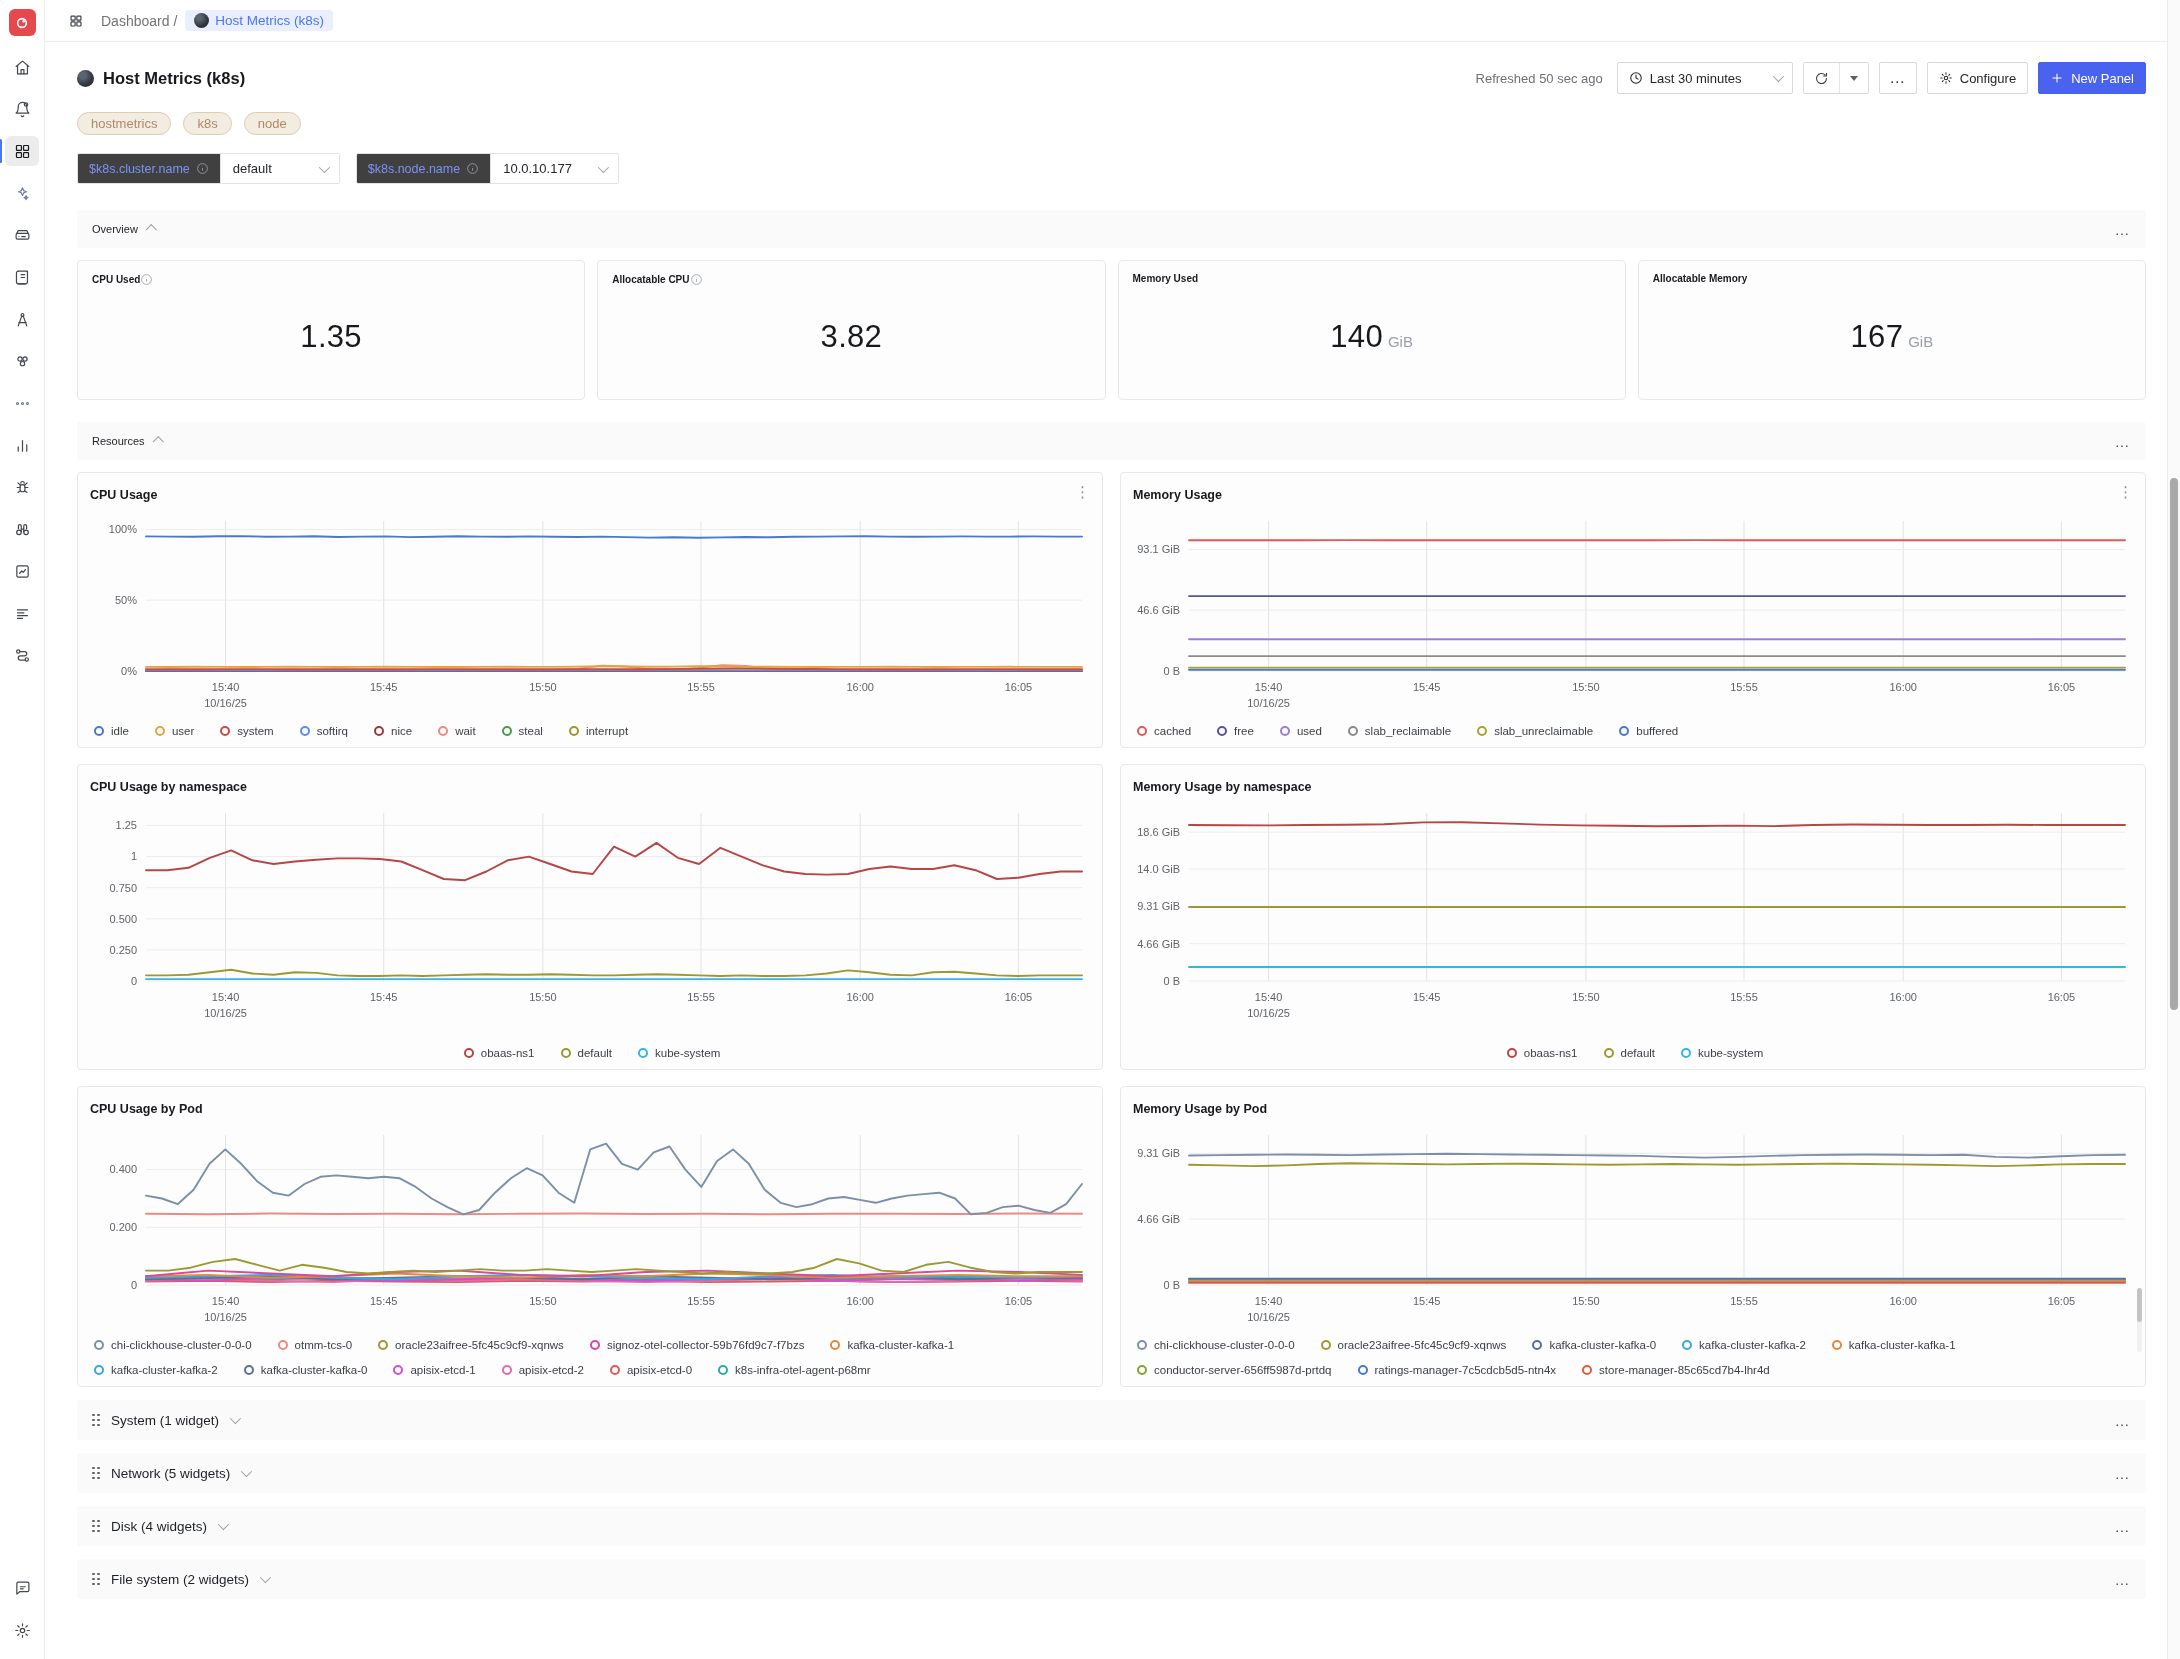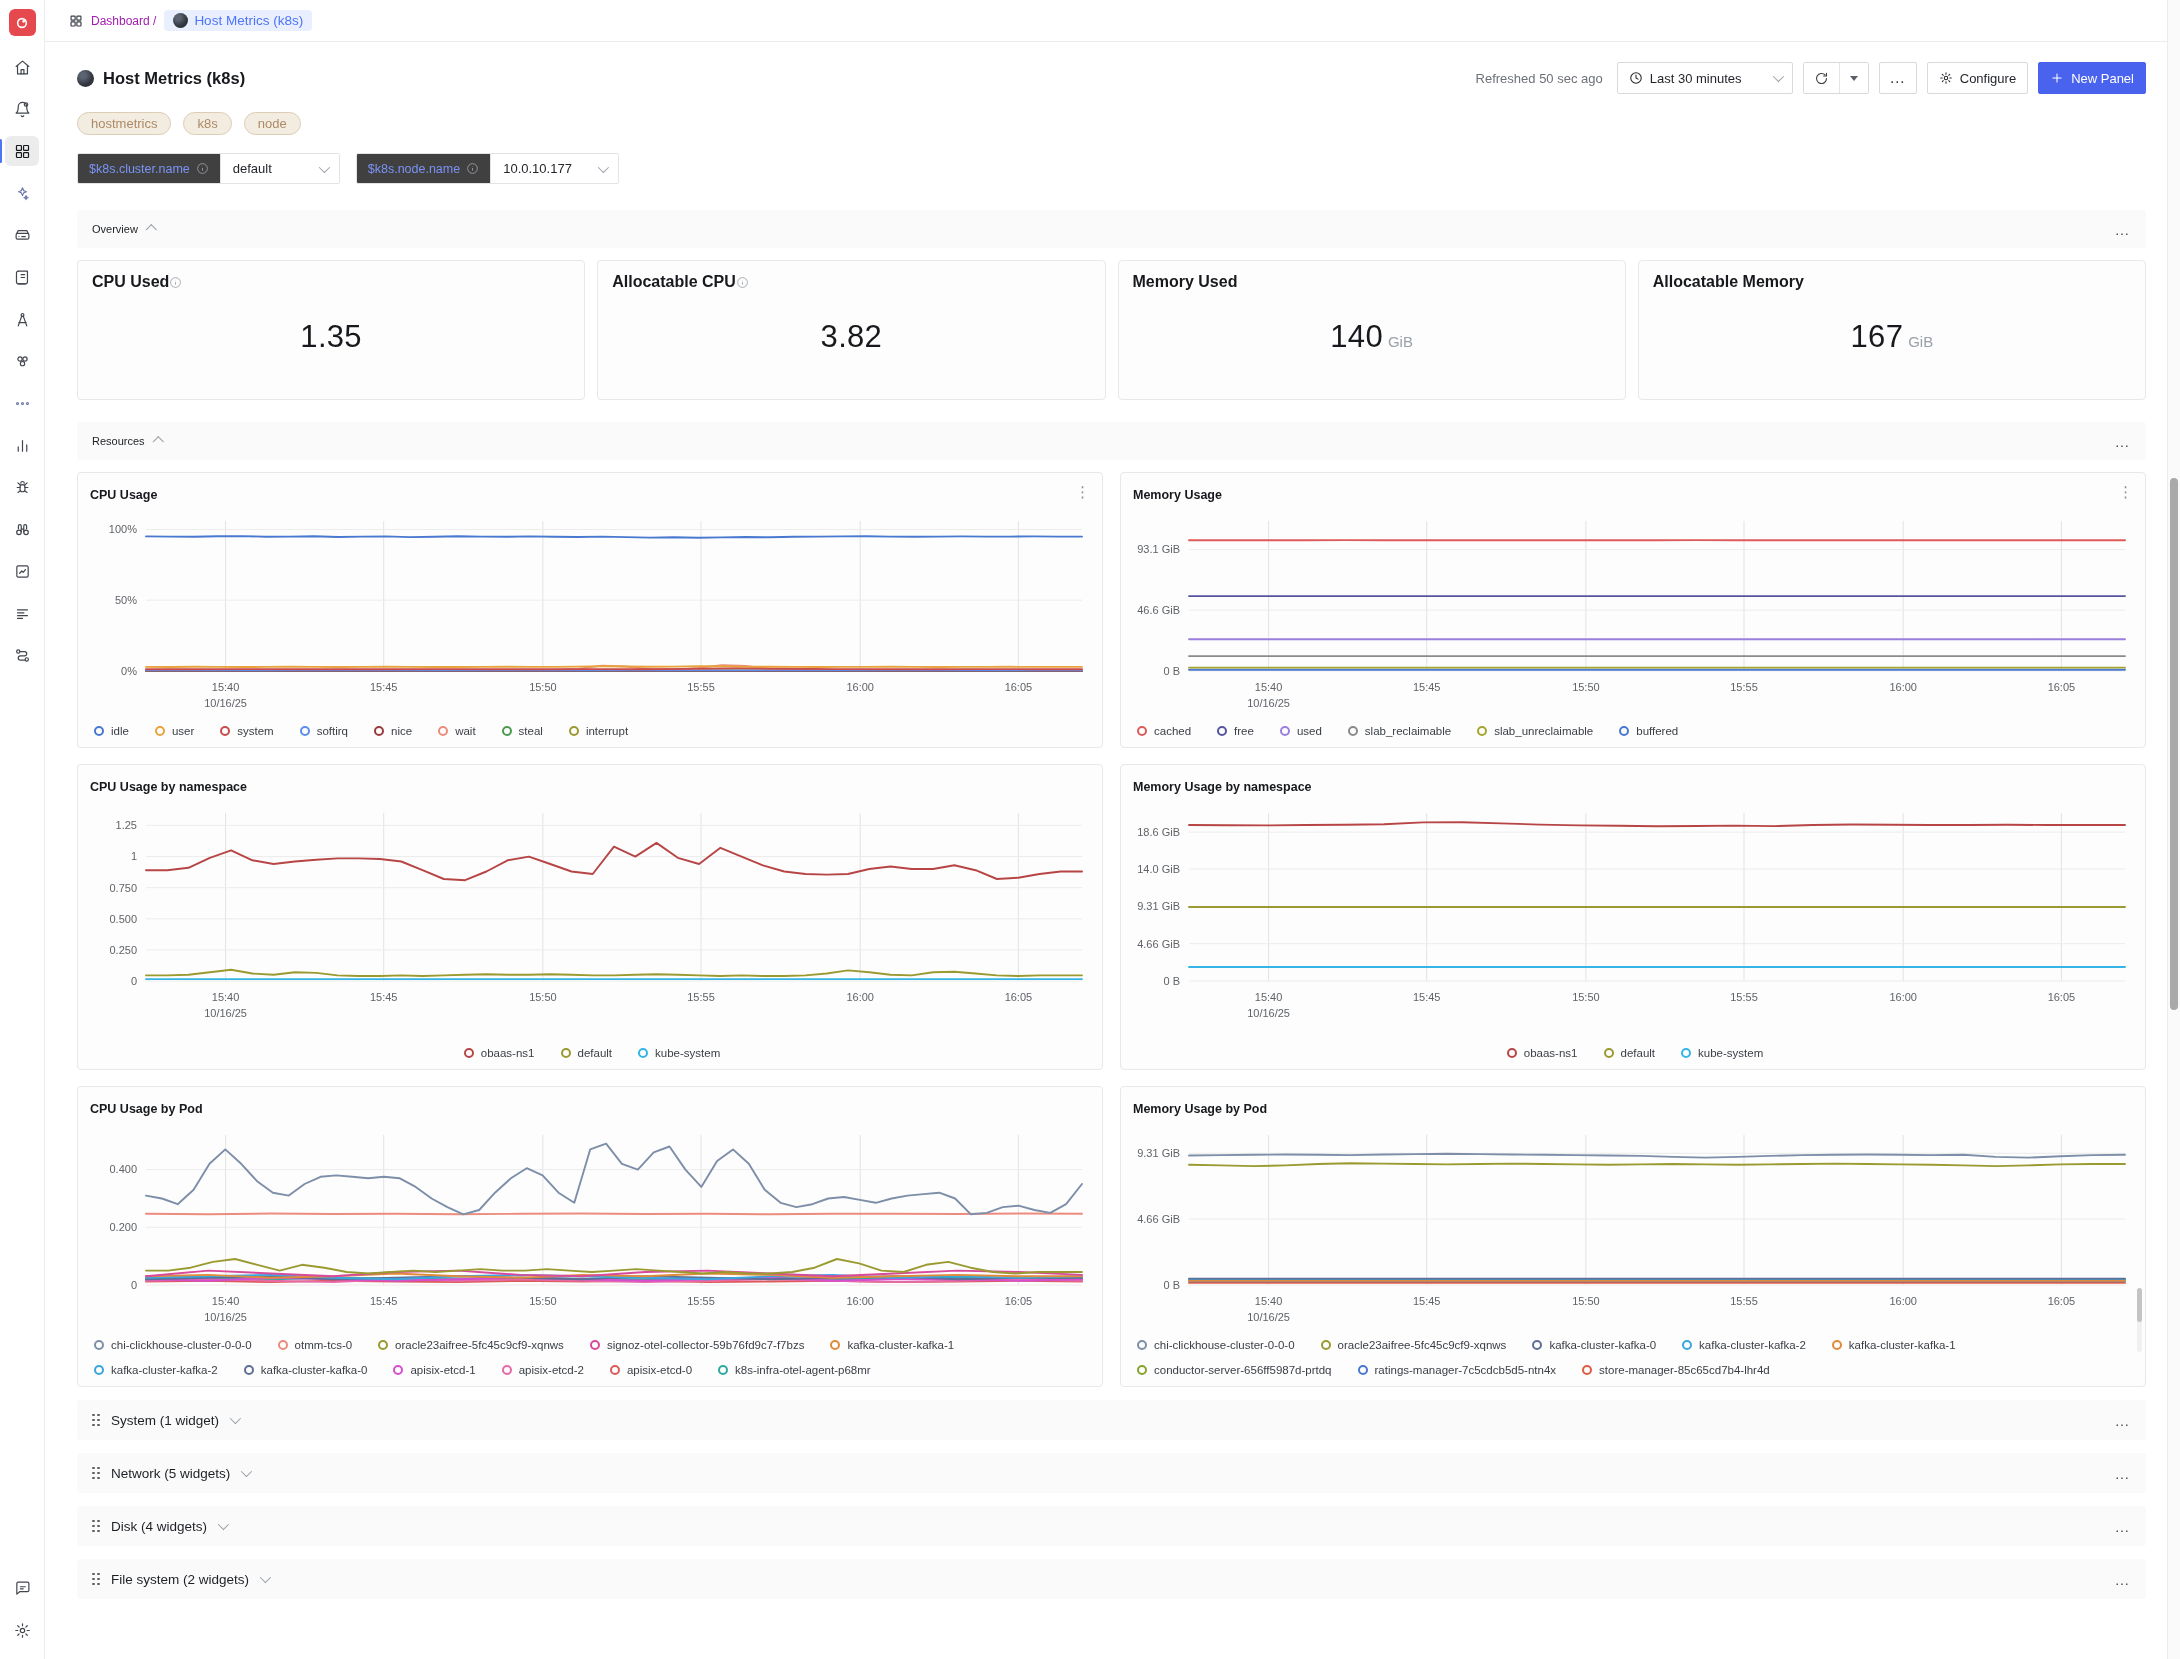--- a/index.html
+++ b/index.html
@@ -15,21 +15,21 @@
   .side-icon.active { background:#ececec; color:#16181d; }
   .side-icon.active::before { content:""; position:absolute; left:-6px; top:3px; bottom:3px; width:3px; border-radius:2px; background:#4E74F8; }
   .side-gap { height:8px; }
   .side-spacer { flex:1; }
   .muted-icon { color:#6f7cab; }
 
   
   .main { position:absolute; left:45px; top:0; right:0; bottom:0; background:#fff; }
   .crumbbar { height:42px; display:flex; align-items:center; padding:0 24px; border-bottom:1px solid #ececec; gap:8px; }
   .crumbbar .grid-ic { color:#3a3f47; }
-  .crumb-root { font-size:12px; color:#a21caf; }
+  .crumb-root { font-size:14px; color:#737373;margin-left:10px; }
   .crumb-pill { display:flex; align-items:center; gap:6px; background:#e9efff; border-radius:4px; padding:3px 9px; font-size:13.5px; color:#4E74F8; }
   .dark-orb { width:15px; height:15px; border-radius:50%; background:radial-gradient(circle at 35% 32%, #5b6370 18%, #2e333c 62%); display:inline-block; }
 
   .content { padding:14px 34px 0 32px; }
 
   .title-row { display:flex; align-items:center; justify-content:space-between; margin-top:6px; }
   .title-left { display:flex; align-items:center; gap:9px; }
   .page-title { font-size:16.5px; font-weight:700; color:#17191d; }
   .title-orb { width:17px; height:17px; border-radius:50%; background:radial-gradient(circle at 35% 32%, #5b6370 18%, #2e333c 62%); }
 
@@ -62,21 +62,21 @@
   .info-ic { width:13px; height:13px; color:#9aa0a8; }
   .info-ic svg { width:13px; height:13px; stroke:currentColor; fill:none; stroke-width:1.6; }
 
   .section-head { display:flex; align-items:center; background:#fafafa; border-radius:3px; height:38px; padding:0 15px; justify-content:space-between; }
   .section-head .lbl { display:flex; align-items:center; gap:10px; font-size:11px; color:#1d2025; }
   .sec-dots { color:#4a4e55; font-size:15px; letter-spacing:1.5px; cursor:pointer; }
   .mt26 { margin-top:26px; } .mt22 { margin-top:22px; }
 
   .stat-grid { display:grid; grid-template-columns:repeat(4,1fr); gap:12px; margin-top:12px; }
   .stat-card { border:1px solid #e8e8e8; background:#fdfdfd; border-radius:4px; height:140px; padding:12px 14px; position:relative; }
-  .stat-title { display:flex; align-items:center; font-size:16px; font-weight:600; color:#17191d; }
+  .stat-title { display:flex; align-items:center; font-size:10px; font-weight:600; color:#17191d; }
   .stat-value-wrap { position:absolute; left:0; right:0; top:58px; text-align:center; }
   .stat-value { font-size:31px; color:#17191d; font-weight:500; letter-spacing:.3px; }
   .stat-unit { font-size:15px; color:#9aa0a8; margin-left:5px; }
 
   .charts-grid { display:grid; grid-template-columns:1fr 1fr; column-gap:17px; row-gap:16px; margin-top:12px; }
   .panel { border:1px solid #e8e8e8; background:#fdfdfd; border-radius:4px; padding:12px 12px 10px 12px; position:relative; }
   .panel-title { font-size:12.5px; font-weight:600; color:#17191d; }
   .kebab { position:absolute; top:10px; right:12px; color:#8a8f96; font-size:15px; cursor:pointer; }
   .chart-svg { margin-top:10px; }
   .chart-legend { display:flex; flex-wrap:wrap; row-gap:13px; column-gap:26px; margin-top:12px; padding-left:4px; }

